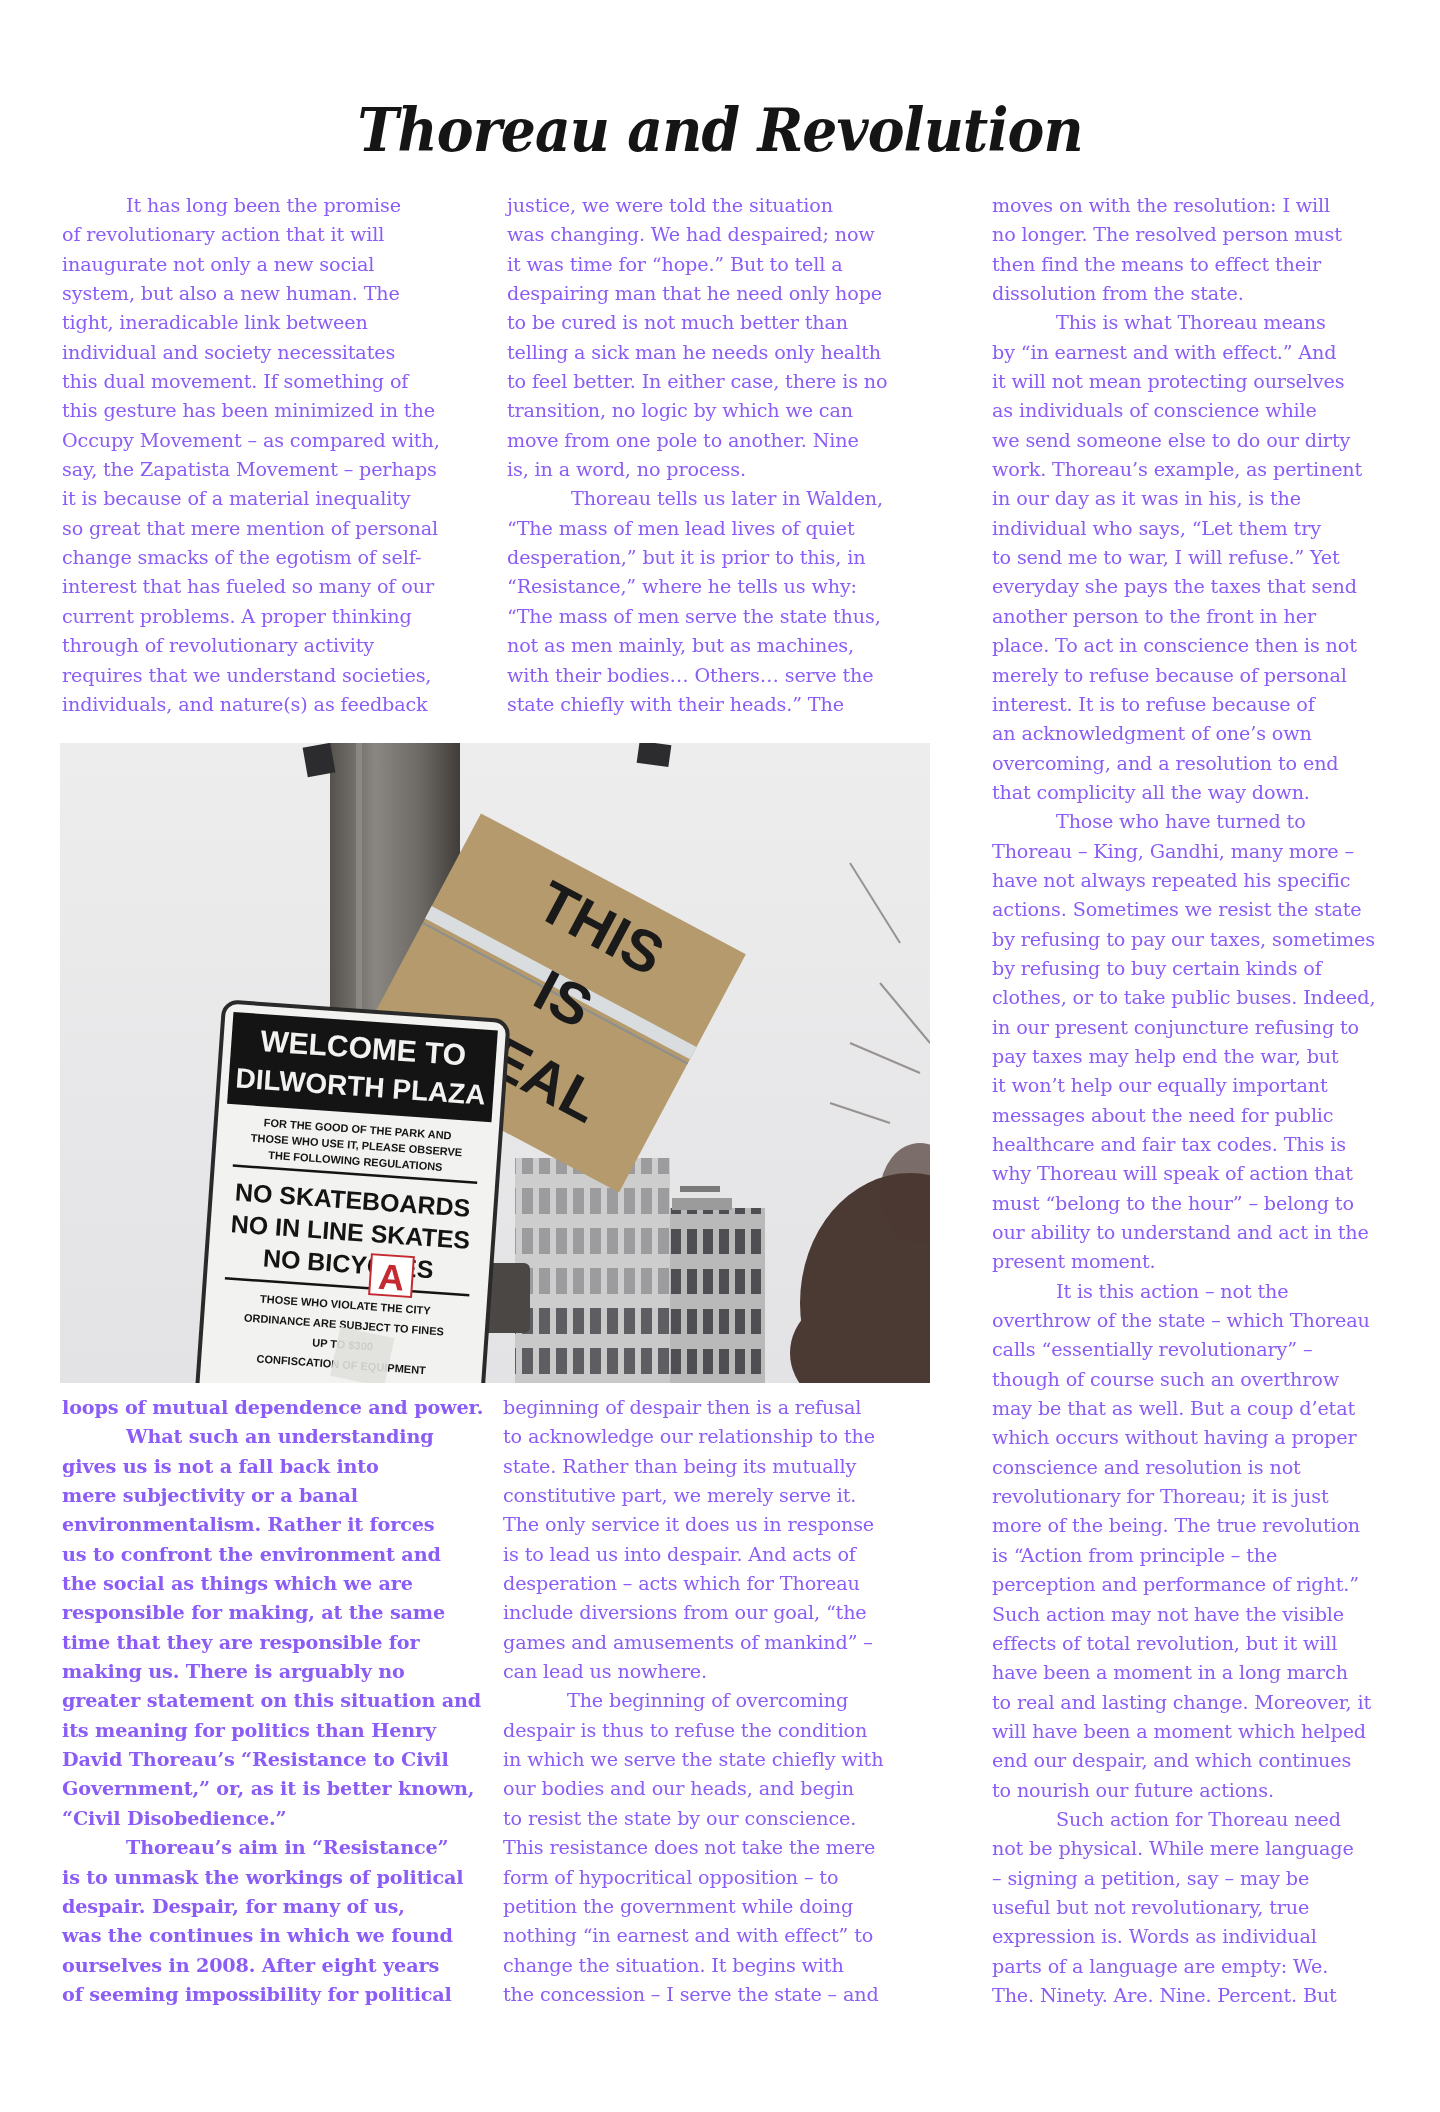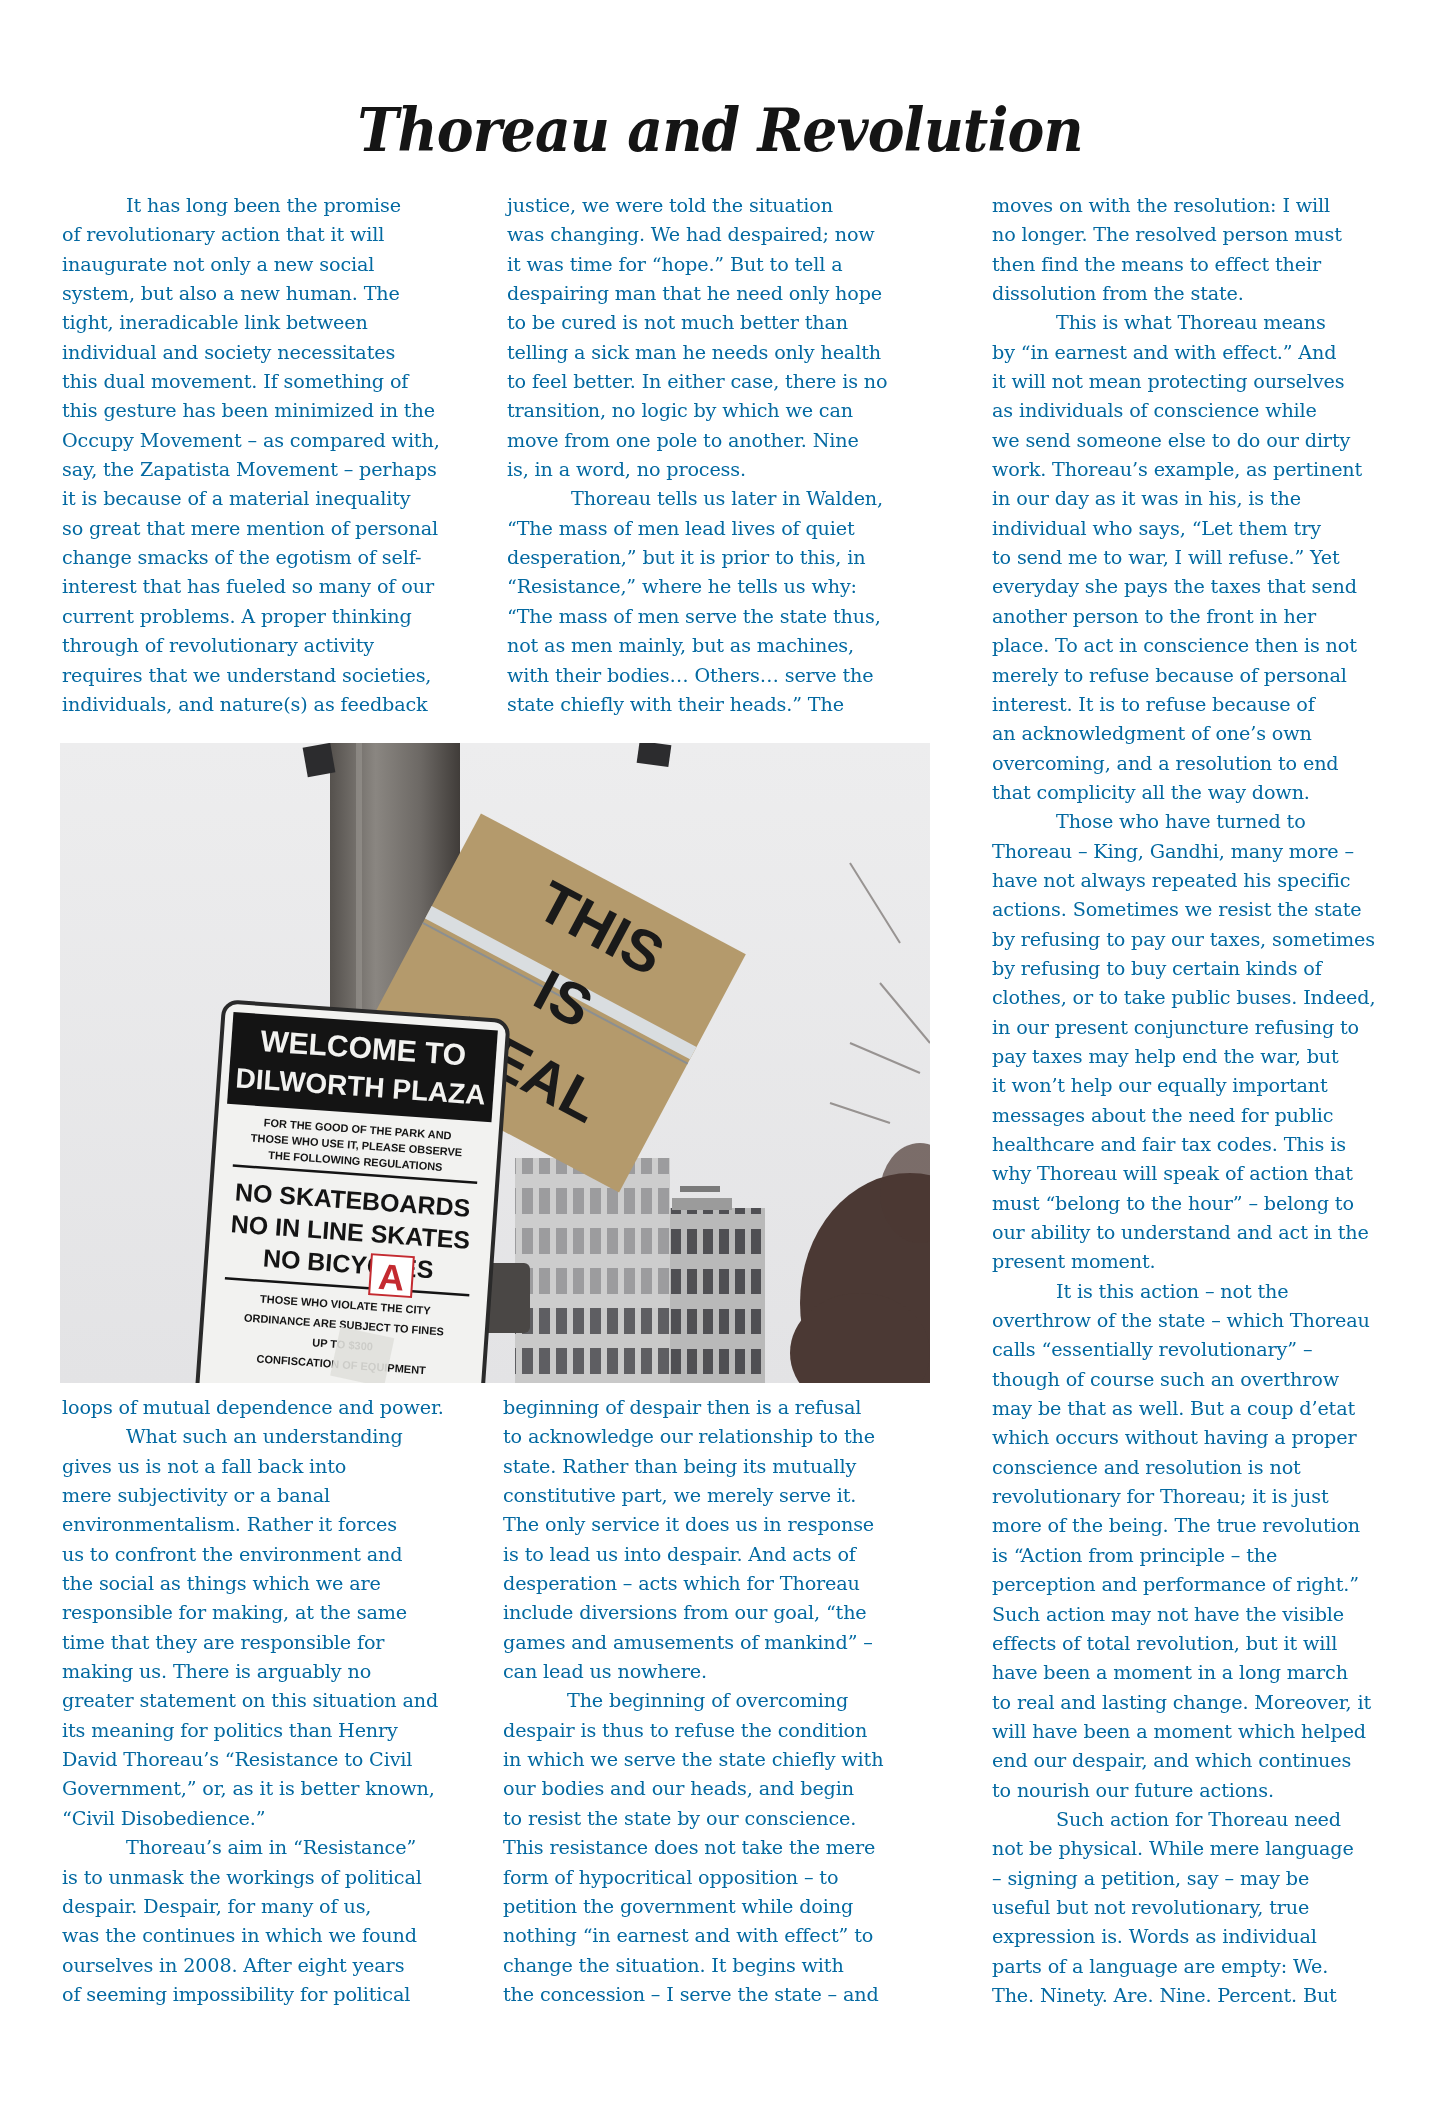--- a/index.html
+++ b/index.html
@@ -3,27 +3,27 @@
 <meta charset="utf-8">
 <style>
   html, body { margin: 0; padding: 0; background: #ffffff; }
   body { width: 1440px; height: 2112px; position: relative; overflow: hidden; color: #1e1e1e; }
   .title {
     position: absolute; left: 0; top: 92px; width: 1440px; text-align: center;
     font-family: "DejaVu Serif", serif; font-weight: bold; font-style: italic;
     font-size: 60px; line-height: 76px; letter-spacing: -1px; color: #151515;
     transform: scaleX(0.92); transform-origin: 720px 0;
   }
-  .block { position: absolute; font-family: "DejaVu Serif", serif; font-size: 19.2px; line-height: 29.35px; color: #0369a1; white-space: nowrap; letter-spacing: -0.15px; }
+  .block { position: absolute; font-family: "DejaVu Serif", serif; font-size: 19.2px; line-height: 29.35px; color: #8b5cf6; white-space: nowrap; letter-spacing: -0.15px; }
   .block .ln { display: block; height: 29.35px; }
   .block .ln.indent { padding-left: 64px; }
   #c1a { left: 62px;  top: 191px; }
   #c2a { left: 507px; top: 191px; }
   #c3a { left: 944px; top: 191px; margin-left: 48px; }
-  #c1b { left: 62px;  top: 1393px; }
+  #c1b { left: 62px;  top: 1393px; font-weight: bold; }
   #c2b { left: 503px; top: 1393px; }
 
   .photo { position: absolute; left: 60px; top: 743px; width: 870px; height: 640px; overflow: hidden; background: #e9e9ea; }
   .photo svg { display: block; }
   .sign-text { font-family: "Liberation Sans", sans-serif; font-weight: bold; }
 </style>
 </head>
 <body>
 
 <div class="title">Thoreau and Revolution</div>

